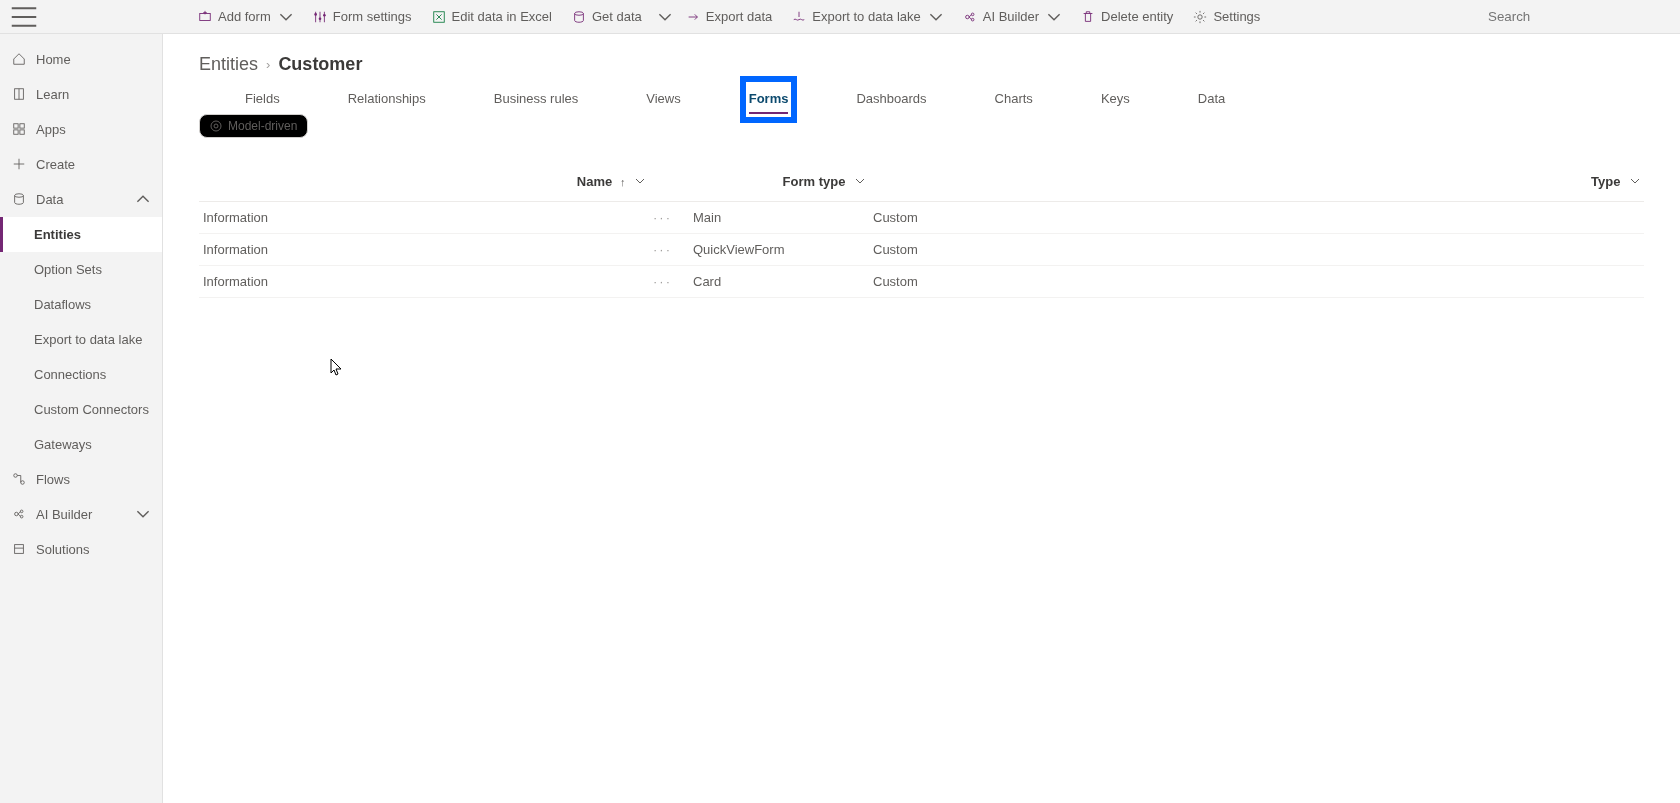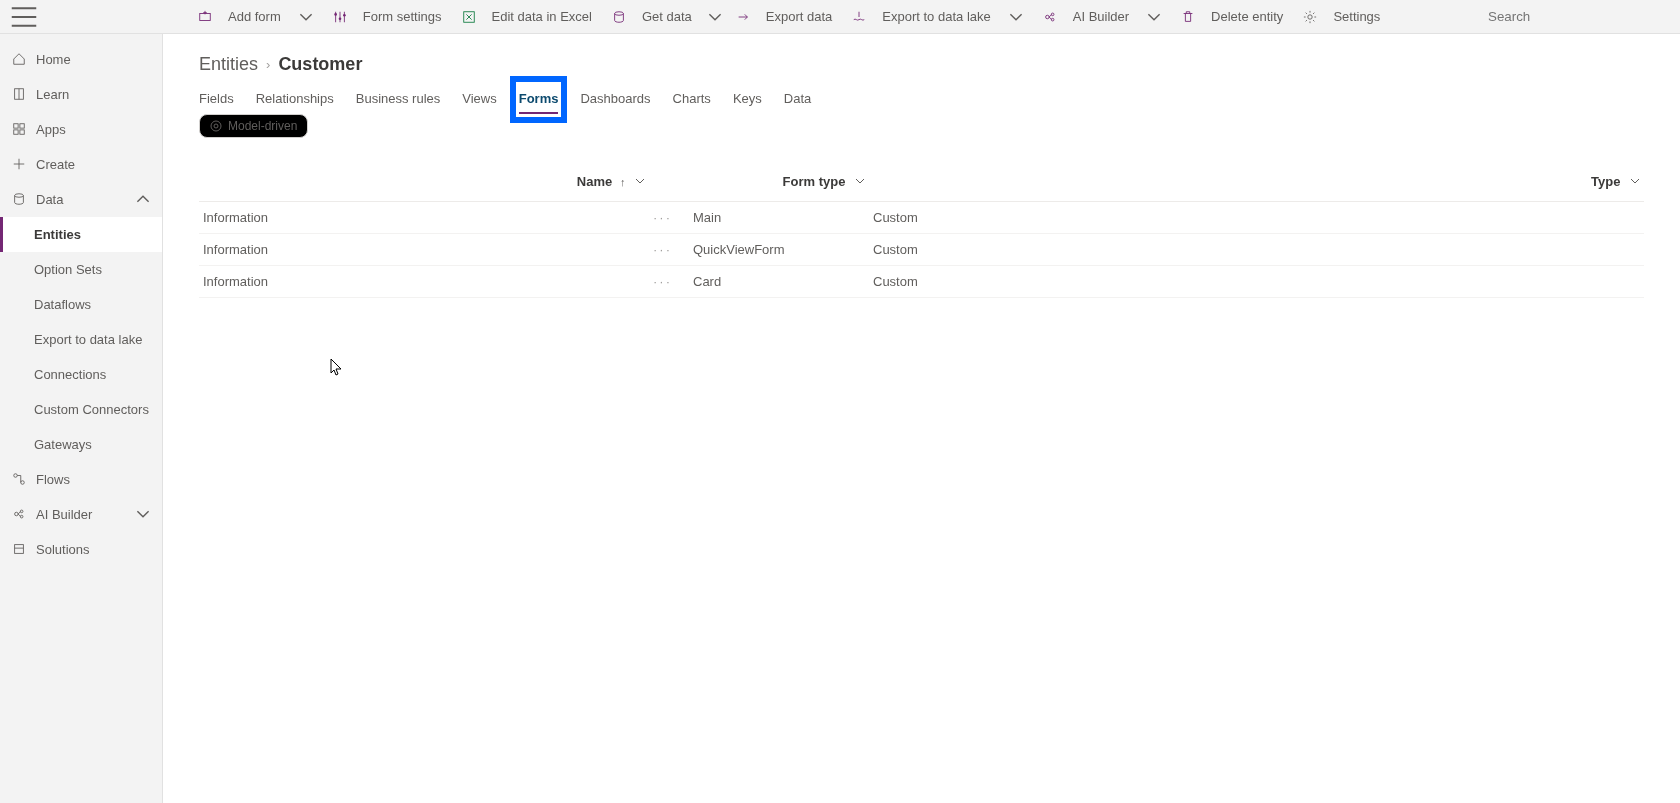--- a/index.html
+++ b/index.html
@@ -1,19 +1,19 @@
 <!DOCTYPE html>
 <html><head>
 <meta charset="utf-8">
 <style>
   * { box-sizing: border-box; margin: 0; padding: 0; }
   html, body { width: 1680px; height: 803px; font-family: "Segoe UI", Arial, sans-serif; font-size: 13px; color: #3b3a39; background: #fff; }
   .toolbar { height: 34px; background: #f3f3f3; display: flex; align-items: center; padding: 0 10px; border-bottom: 1px solid #e1e1e1; }
   .hamburger { width: 28px; height: 28px; display: flex; align-items: center; justify-content: center; margin-right: 150px; color:#605e5c; }
-  .tb-item { display: flex; align-items: center; gap: 16px; color: #605e5c; padding: 4px 10px; cursor: pointer; }
+  .tb-item { display: flex; align-items: center; gap: 6px; color: #605e5c; padding: 4px 10px; cursor: pointer; }
   .tb-item svg { width: 14px; height: 14px; }
   .chev { width:10px; height:10px; margin-left:2px; }
   .tb-spacer { flex: 1; }
   .search-box { display:flex; align-items:center; gap:8px; color:#605e5c; width:200px; padding:4px 10px; }
   .search-box input { border:none; background:transparent; outline:none; color:#605e5c; flex:1; }
 
   .shell { display:flex; height: calc(100% - 34px); }
   .sidebar { width: 163px; background:#f3f3f3; border-right:1px solid #e1e1e1; padding-top:8px; }
   .nav-item { display:flex; align-items:flex-start; gap:10px; padding:10px 12px; color:#605e5c; cursor:pointer; position:relative; }
   .nav-item svg { width:14px; height:14px; }
@@ -22,21 +22,21 @@
   .sub { padding-left: 34px; }
   .nav-expand { margin-left:auto; }
 
   .main { flex:1; padding: 20px 36px; overflow:auto; }
   .breadcrumb { display:flex; align-items:center; gap:8px; margin-bottom:8px; }
   .breadcrumb .root { color:#605e5c; font-size:18px; }
   .breadcrumb .sep { color:#a19f9d; }
   .breadcrumb .leaf { font-weight:600; font-size:18px; }
 
   .tabs { display:flex; gap:22px; margin-top:10px; }
-  .tab { color:#605e5c; padding:6px 0; cursor:pointer; }
+  .tab { color:#605e5c; padding:6px 0; cursor:pointer;margin-left:46px; }
   .tab.active { font-weight:600; color:#0c4a6e; border-bottom:2px solid #742774; }
   .tab.highlight-box { outline:6px solid #0066ff; outline-offset:3px; }
 
   .badge { display:inline-flex; align-items:center; gap:6px; border:1px solid #d2d0ce; background:#000000; padding:4px 10px; border-radius:8px; color:#605e5c; font-size:12px; }
   .badge svg { width:12px; height:12px; }
 
   table { width:100%; border-collapse:collapse; margin-top:28px; }
   th { text-align:right; font-weight:600; color:#3b3a39; padding:8px 4px 12px; border-bottom:1px solid #edebe9; }
   th .sort { margin-left:4px; color:#605e5c; font-size:11px; }
   th .chv { margin-left:6px; width:10px; height:10px; }

